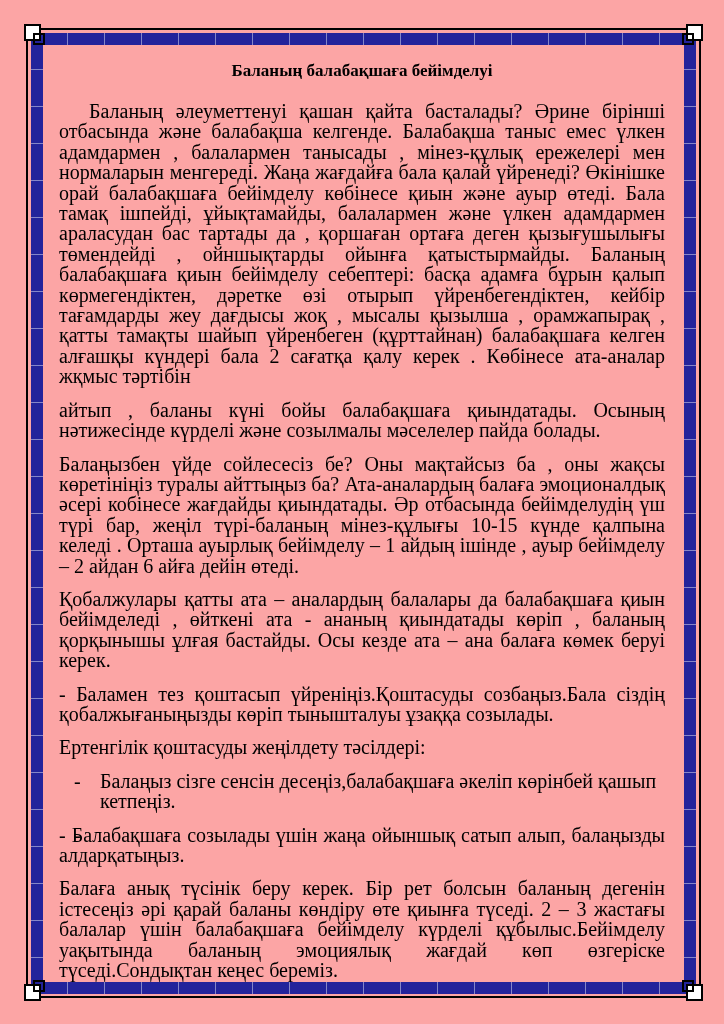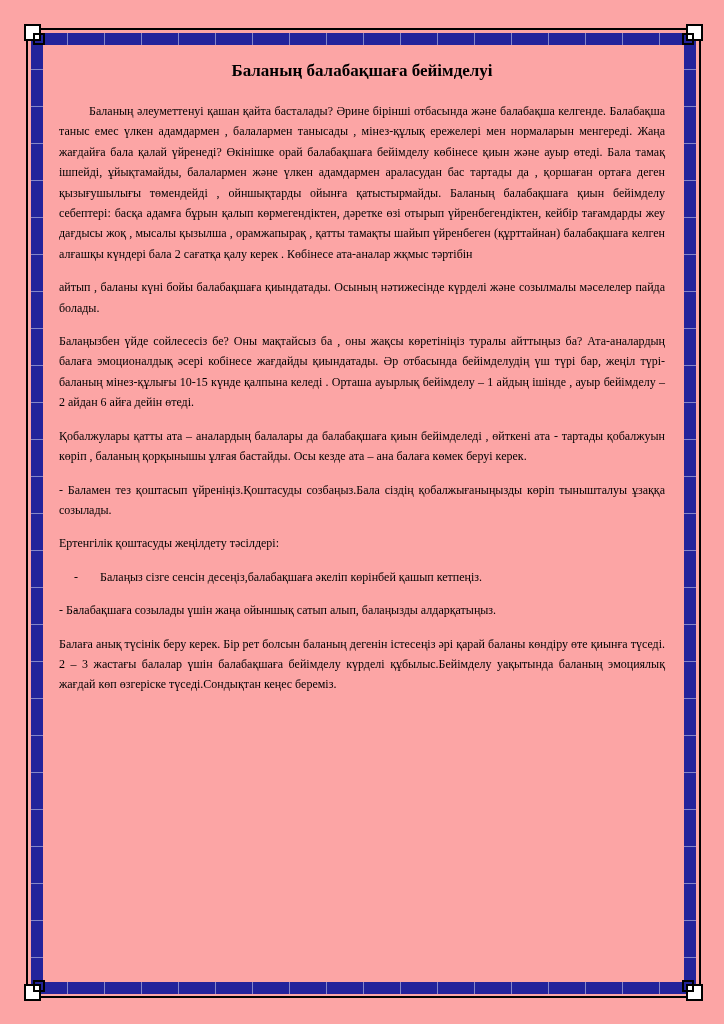--- a/index.html
+++ b/index.html
@@ -74,21 +74,21 @@
   }
   .doc-title {
     margin: 0 0 20px 0;
     font-size: 17px;
     line-height: 21px;
     font-weight: bold;
     text-align: center;
   }
   .para {
     margin: 0 0 13px 0;
-    font-size: 12px;
+    font-size: 20px;
     line-height: 20.4px;
     text-align: justify;
   }
   .para.indent { text-indent: 30px; }
   .para.bullet-hang {
     position: relative;
     padding-left: 41px;
     text-align: left;
   }
   .para.bullet-hang .dash-abs {
@@ -127,21 +127,21 @@
 
   <div class="content">
     <h1 class="doc-title">Баланың балабақшаға бейімделуі</h1>
 
     <p class="para indent">Баланың әлеуметтенуі қашан қайта басталады? Әрине бірінші отбасында және балабақша келгенде. Балабақша таныс емес үлкен адамдармен , балалармен танысады , мінез-құлық ережелері мен нормаларын менгереді. Жаңа жағдайға бала қалай үйренеді? Өкінішке орай балабақшаға бейімделу көбінесе қиын және ауыр өтеді. Бала тамақ ішпейді, ұйықтамайды, балалармен және үлкен адамдармен араласудан бас тартады да , қоршаған ортаға деген қызығушылығы төмендейді , ойншықтарды ойынға қатыстырмайды. Баланың балабақшаға қиын бейімделу себептері: басқа адамға бұрын қалып көрмегендіктен, дәретке өзі отырып үйренбегендіктен, кейбір тағамдарды жеу дағдысы жоқ , мысалы қызылша , орамжапырақ , қатты тамақты шайып үйренбеген (құрттайнан) балабақшаға келген алғашқы күндері бала 2 сағатқа қалу керек . Көбінесе ата-аналар жқмыс тәртібін</p>
 
     <p class="para">айтып , баланы күні бойы балабақшаға қиындатады. Осының нәтижесінде күрделі және созылмалы мәселелер пайда болады.</p>
 
     <p class="para">Балаңызбен үйде сойлесесіз бе? Оны мақтайсыз ба , оны жақсы көретініңіз туралы айттыңыз ба? Ата-аналардың балаға эмоционалдық әсері кобінесе жағдайды қиындатады. Әр отбасында бейімделудің үш түрі бар, жеңіл түрі-баланың мінез-құлығы 10-15 күнде қалпына келеді . Орташа ауырлық бейімделу – 1 айдың ішінде , ауыр бейімделу – 2 айдан 6 айға дейін өтеді.</p>
 
-    <p class="para">Қобалжулары қатты ата – аналардың балалары да балабақшаға қиын бейімделеді , өйткені ата - тартады қобалжуын көріп , баланың қорқынышы ұлғая бастайды. Осы кезде ата – ана балаға көмек беруі керек.</p>
+    <p class="para">Қобалжулары қатты ата – аналардың балалары да балабақшаға қиын бейімделеді , өйткені ата - ананың қиындатады көріп , баланың қорқынышы ұлғая бастайды. Осы кезде ата – ана балаға көмек беруі керек.</p>
 
     <p class="para"><span class="dash">-</span> <span>Баламен тез қоштасып үйреніңіз.Қоштасуды созбаңыз.Бала сіздің қобалжығаныңызды көріп тынышталуы ұзаққа созылады.</span></p>
 
     <p class="para">Ертенгілік қоштасуды жеңілдету тәсілдері:</p>
 
     <p class="para bullet-hang"><span class="dash-abs">-</span><span>Балаңыз сізге сенсін десеңіз,балабақшаға әкеліп көрінбей қашып кетпеңіз.</span></p>
 
     <p class="para bullet-hang"><span class="dash-abs">-</span></p>
 
     <p class="para"><span class="dash">-</span> <span>Балабақшаға созылады үшін жаңа ойыншық сатып алып, балаңызды алдарқатыңыз.</span></p>

